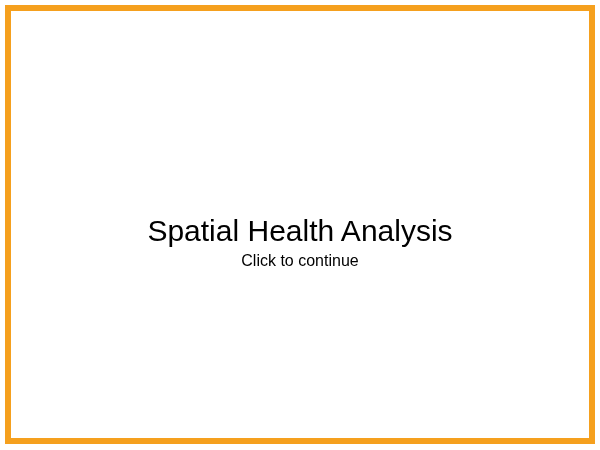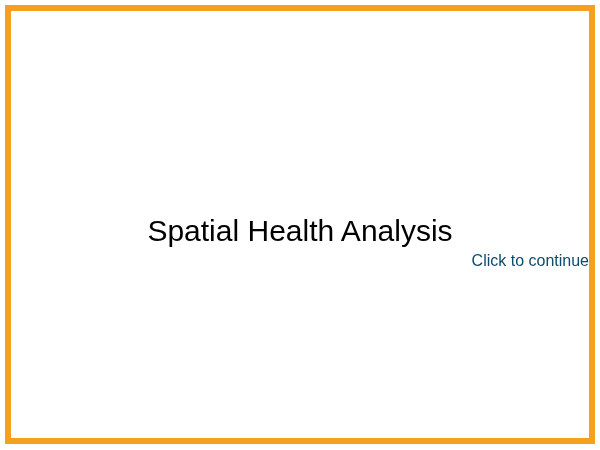--- a/index.html
+++ b/index.html
@@ -62,23 +62,22 @@
     letter-spacing: 0px;
     white-space: nowrap;
   }
 
   .slide-subtitle {
     margin: 3px 0 0 0;
     font-family: "Liberation Sans", sans-serif;
     font-size: 16px;
     font-weight: 400;
     line-height: 19px;
-    color: #0c4a6e;
+    color: #000000;
     white-space: nowrap;
-    text-align: right;
   }
 </style>
 </head>
 <body>
 
 <div class="slide-page">
   <div class="slide-frame">
     <div class="slide-canvas">
 
       <div class="title-block">

